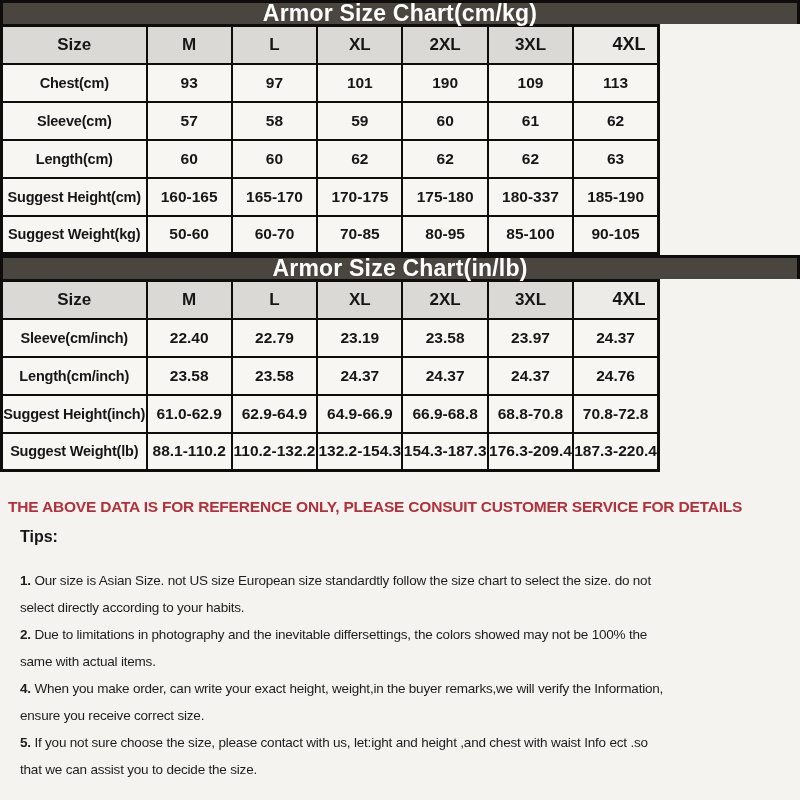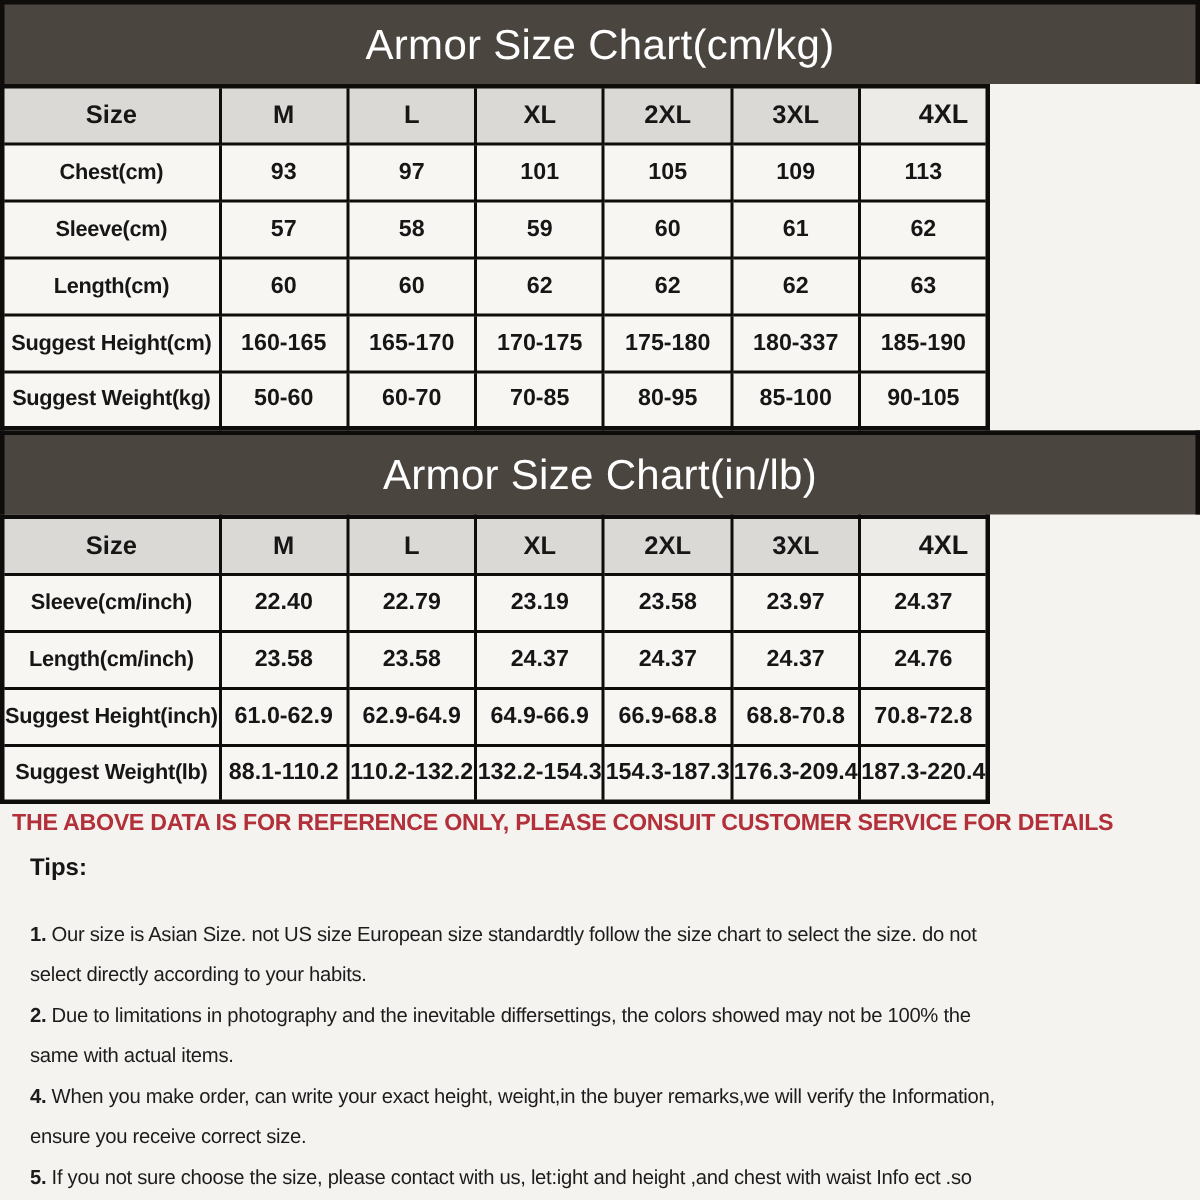--- a/index.html
+++ b/index.html
@@ -11,26 +11,26 @@
     overflow: hidden;
   }
   .page { width: 800px; height: 800px; }
 
   
   .band {
     background: var(--band-bg, #4b4540);
     color: var(--band-text, #ffffff);
     border: 3px solid var(--border, #0e0d0b);
     border-bottom: none;
-    height: 56px;
+    height: 24px;
     display: flex;
     align-items: center;
     justify-content: center;
-    font-size: 28px;
-    font-weight: normal;
+    font-size: 23px;
+    font-weight: bold;
     letter-spacing: 0.2px;
   }
 
   table.size-grid {
     width: 660px;
     border-collapse: collapse;
     table-layout: fixed;
   }
   table.size-grid th, table.size-grid td {
     border: 2px solid var(--border, #0e0d0b);
@@ -58,21 +58,21 @@
     font-size: 15.5px;
   }
   table.size-grid { border: 3px solid var(--border, #0e0d0b); }
 
   .notice {
     color: var(--notice-red, #b2303a);
     font-weight: bold;
     font-size: 15.5px;
     letter-spacing: -0.2px;
     white-space: nowrap;
-    padding: 4px 0 0 8px;
+    padding: 26px 0 0 8px;
   }
 
   .tips {
     padding: 12px 130px 0 20px;
   }
   .tips-heading {
     font-weight: bold;
     font-size: 16px;
     margin-bottom: 21px;
   }
@@ -111,21 +111,21 @@
             <th>3XL</th>
             <th class="last-col">4XL</th>
           </tr>
         </thead>
       <tbody>
           <tr>
             <th class="label-col">Chest(cm)</th>
             <td>93</td>
             <td>97</td>
             <td>101</td>
-            <td>105</td>
+            <td>190</td>
             <td>109</td>
             <td>113</td>
           </tr>
           <tr>
             <th class="label-col">Sleeve(cm)</th>
             <td>57</td>
             <td>58</td>
             <td>59</td>
             <td>60</td>
             <td>61</td>

